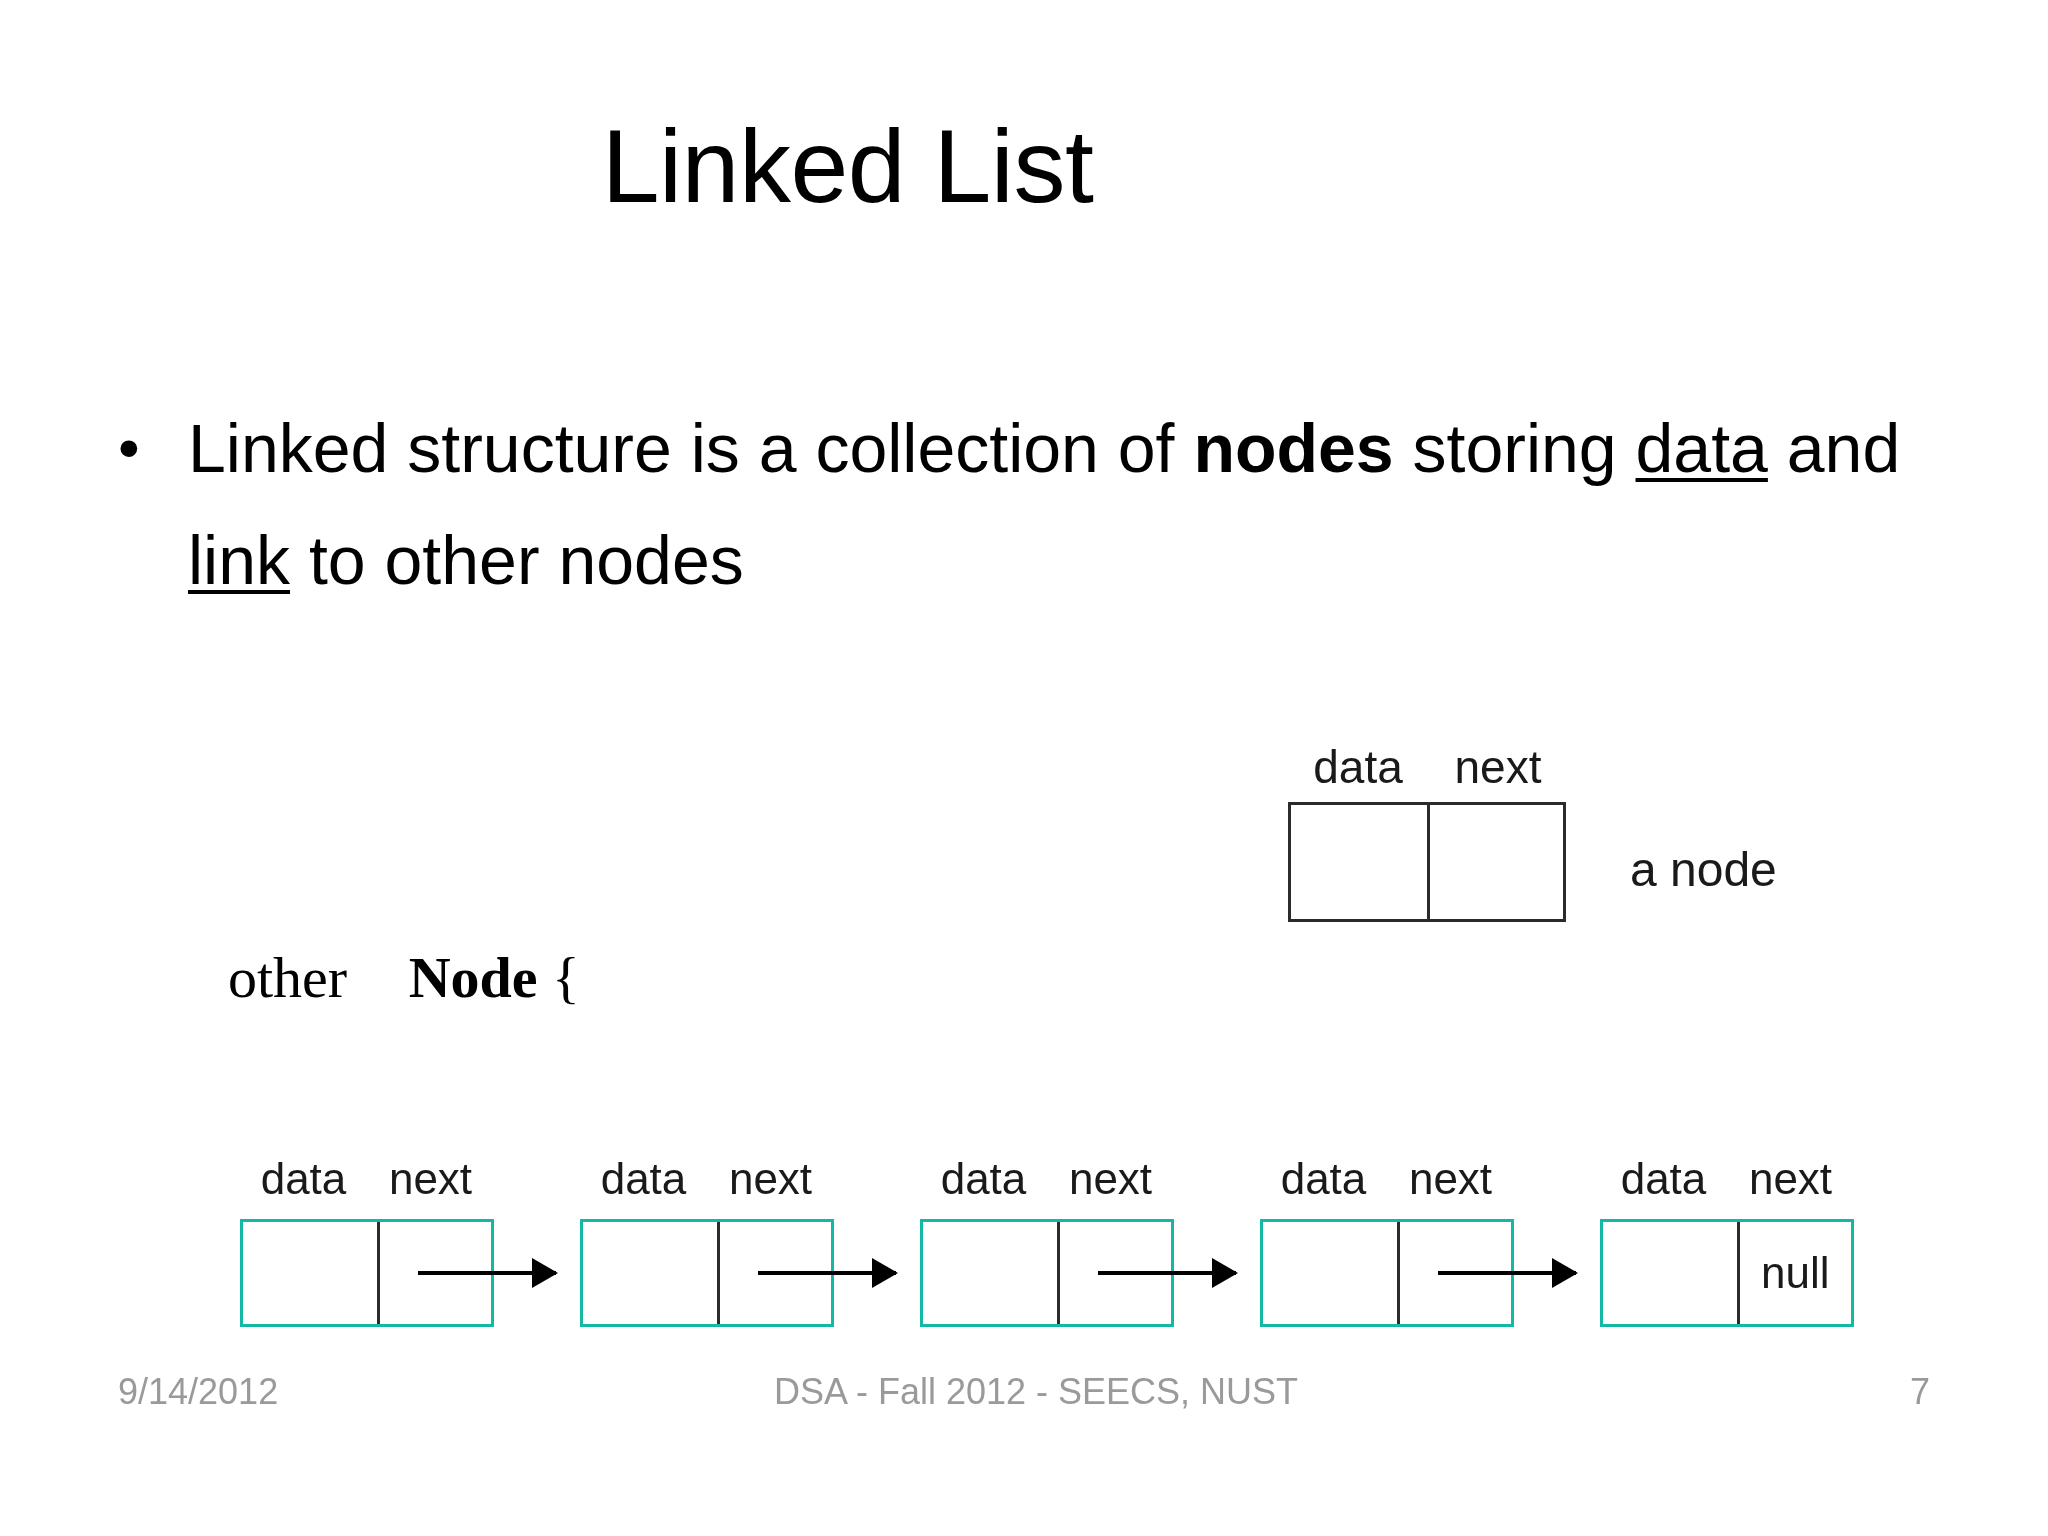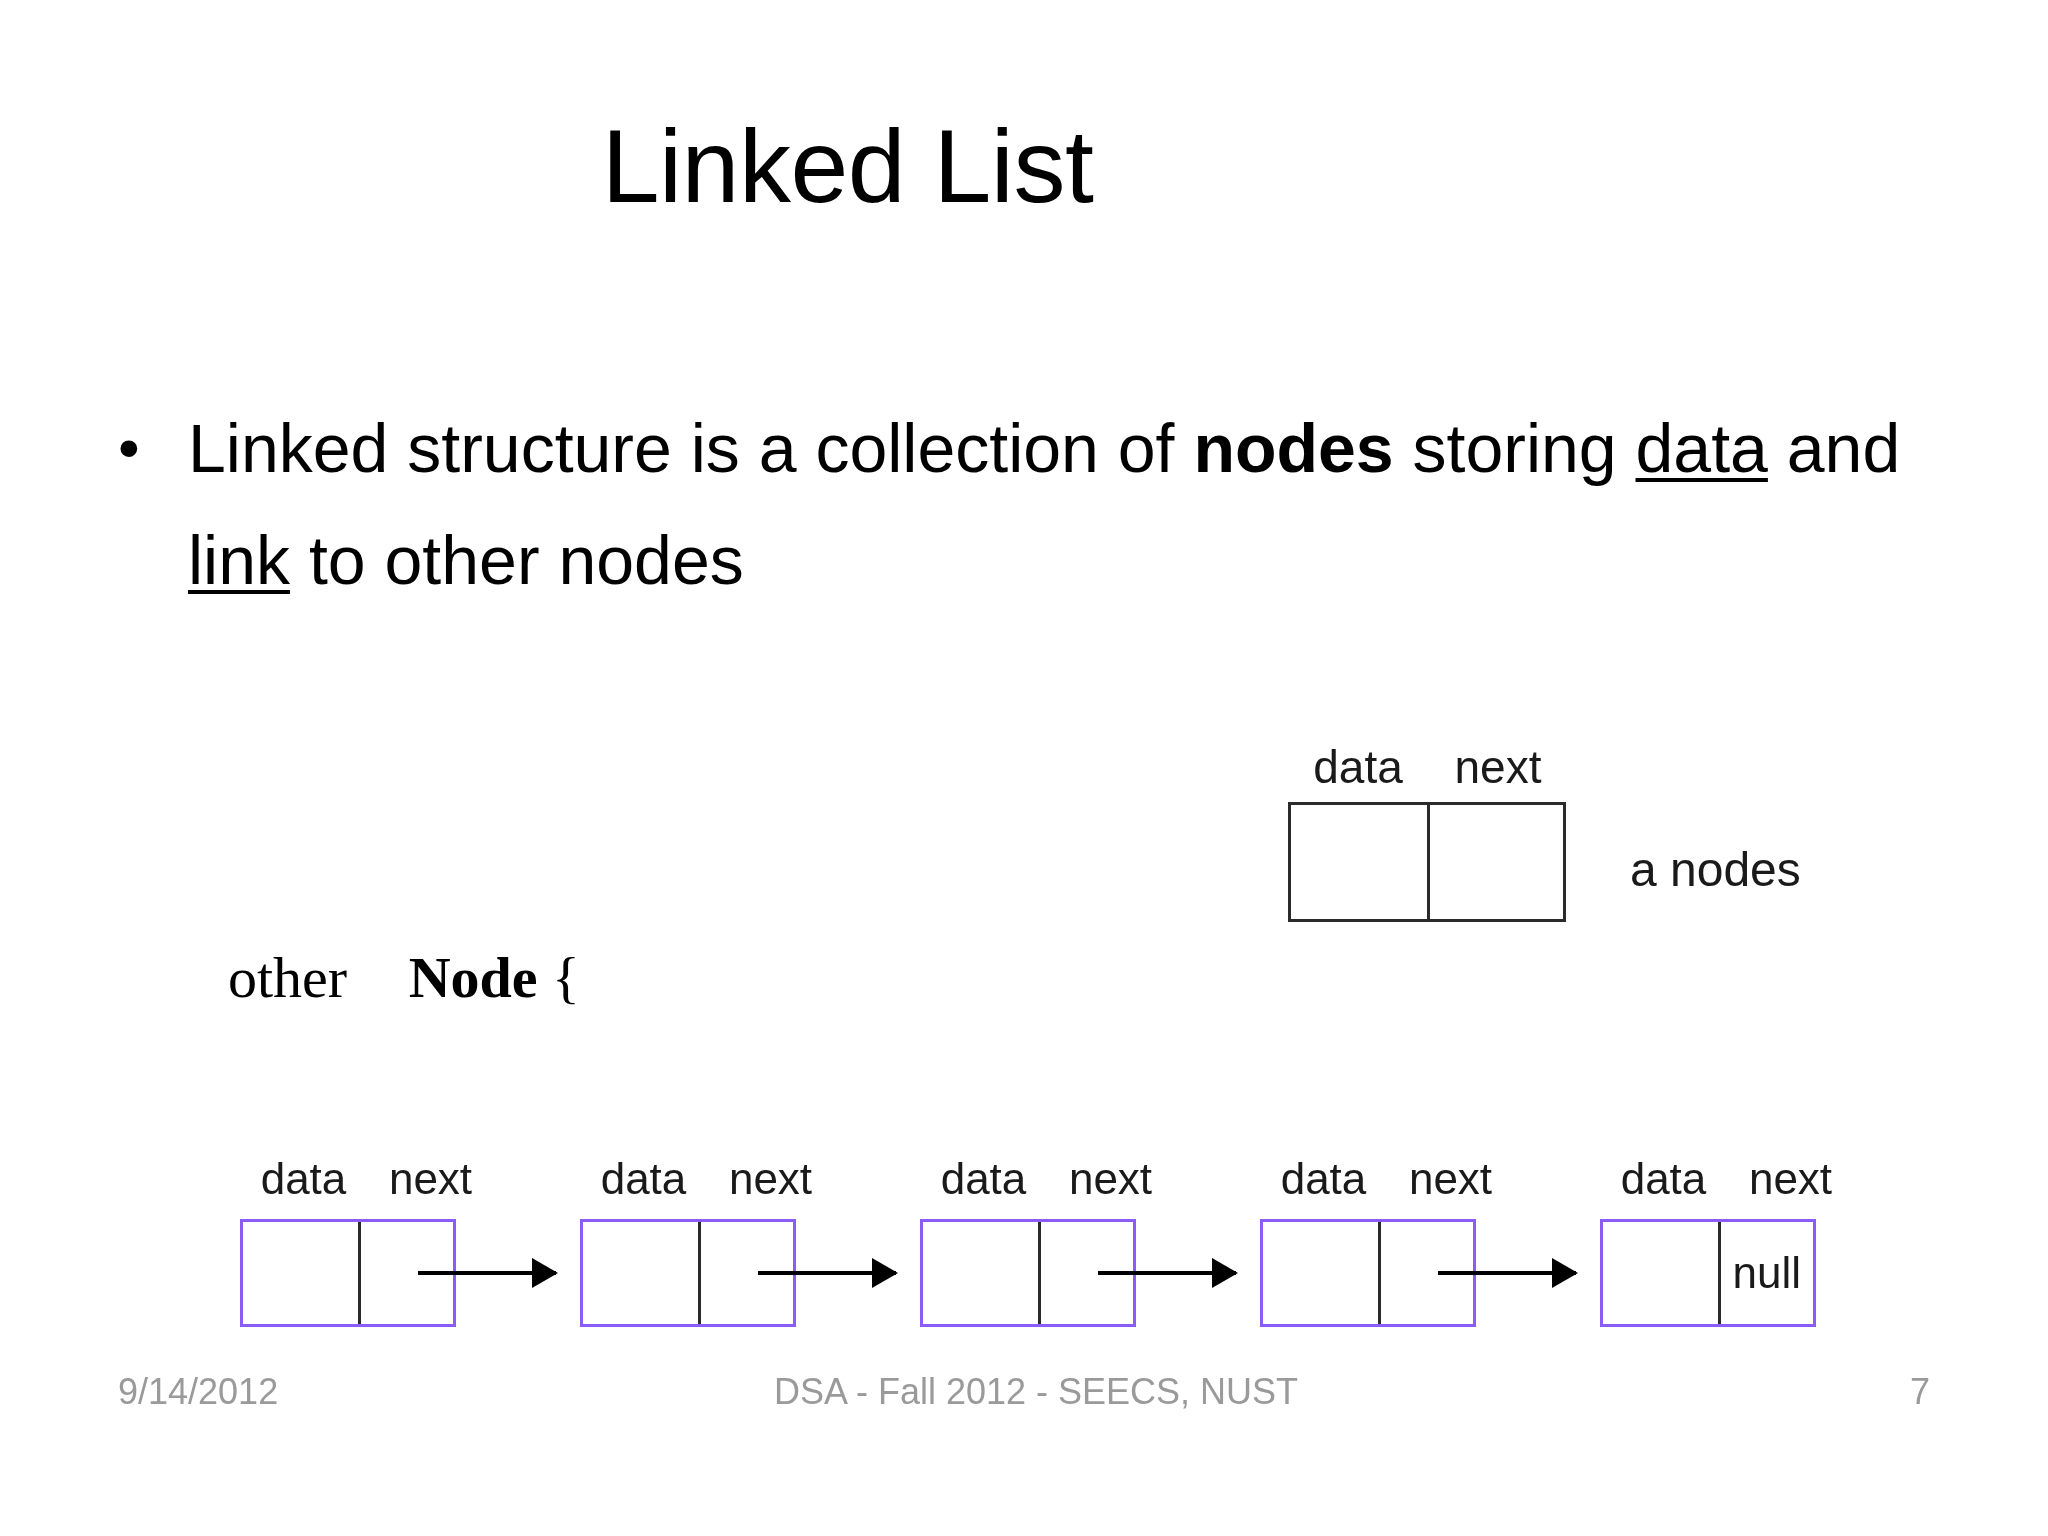--- a/index.html
+++ b/index.html
@@ -136,24 +136,24 @@
     display: flex;
     font-family: "Liberation Sans", sans-serif;
     font-size: 44px;
     line-height: 48px;
     color: #1a1a1a;
   }
   .chain-labels span { width: 127px; text-align: center; }
   .chain-box {
     position: absolute;
     top: 64px;
-    width: 216px;
+    width: 254px;
     height: 108px;
     display: flex;
-    border: 3px solid #8b5cf6;
+    border: 3px solid #14b8a6;
     box-sizing: border-box;
     background: #fff;
     padding-left: 19px;
   }
   .chain-box .cell {
     width: 50%;
     box-sizing: border-box;
     display: flex;
     align-items: center;
     justify-content: center;
@@ -218,21 +218,21 @@
   </div>
 
   <div class="node-label-row" id="single-node-labels">
     <div class="node-label">data</div>
     <div class="node-label">next</div>
   </div>
   <div class="node-box" id="single-node-box">
     <div class="node-cell"></div>
     <div class="node-cell divider"></div>
   </div>
-  <div class="a-node-caption">a nodes</div>
+  <div class="a-node-caption">a node</div>
 
   <div class="chain" id="chain-root">
       <div class="chain-labels" style="left: 0px;">
         <span>data</span>
         <span>next</span>
       </div>
       <div class="chain-box" style="left: 0px;">
         <div class="cell"></div>
         <div class="cell second"></div>
       </div>

